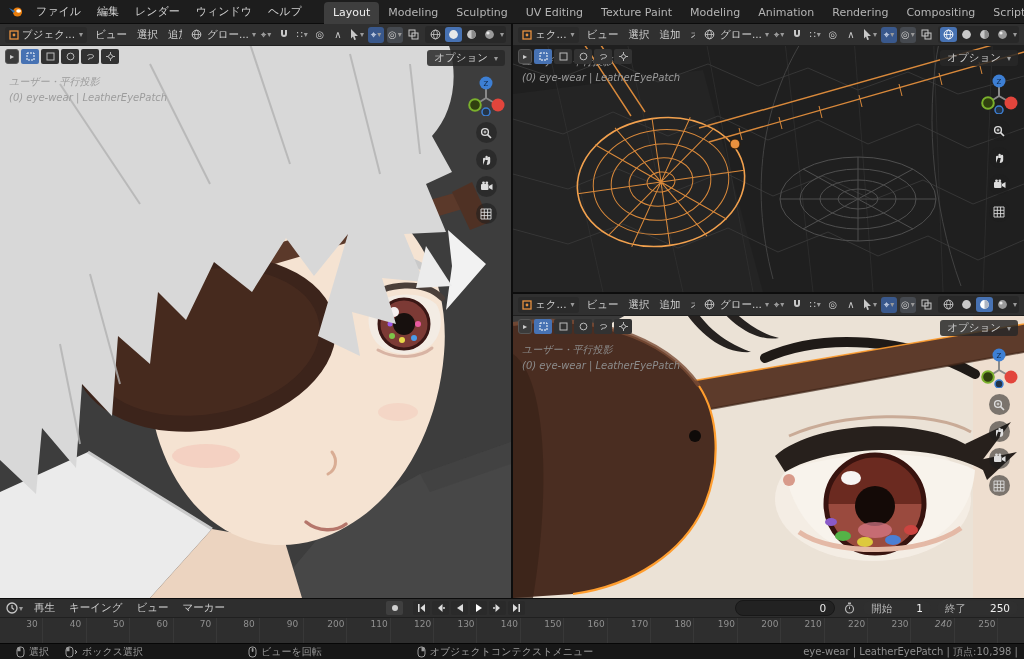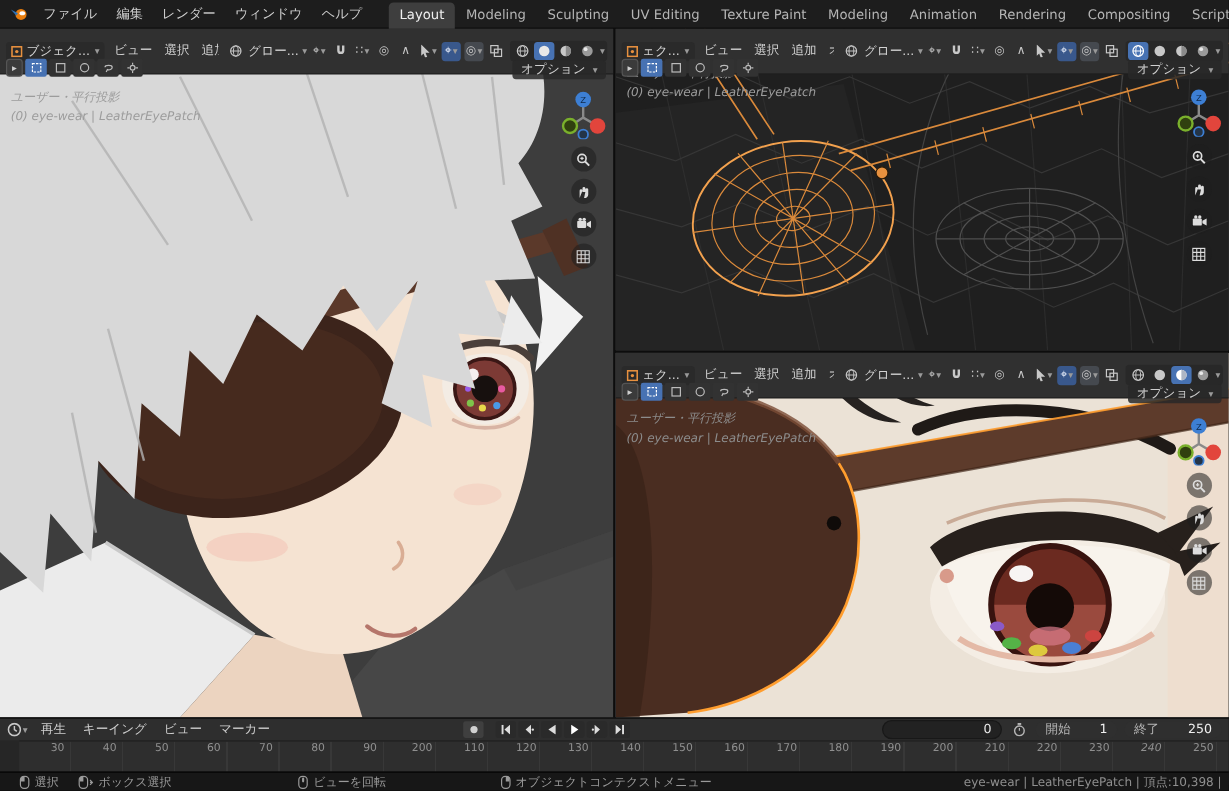--- a/index.html
+++ b/index.html
@@ -17,21 +17,21 @@
   .tabs .tab { padding:0 9px; line-height:22px; height:22px; color:#b5b5b5; border-radius:4px 4px 0 0; }
   .tabs .tab.active { background:#3e3e3e; color:#efefef; }
 
   
   .viewport { position:absolute; overflow:hidden; background:#3d3d3d; }
   .vp-main { left:0; top:24px; width:511px; height:574px; }
   .vp-wire { left:513px; top:24px; width:511px; height:268px; }
   .vp-mat  { left:513px; top:294px; width:511px; height:304px; }
   .scene { position:absolute; inset:0; width:100%; height:100%; }
 
-  .vp-header { position:absolute; top:0; left:0; right:0; height:38px; background:#303030; z-index:6;
+  .vp-header { position:absolute; top:0; left:0; right:0; height:22px; background:#303030; z-index:6;
                display:flex; align-items:center; gap:3px; padding:0 5px; font-size:10.5px; color:#d2d2d2;
                white-space:nowrap; overflow:hidden; border-bottom:1px solid rgba(0,0,0,.35); }
   .mode-dd { display:flex; align-items:center; gap:3px; padding:1px 4px; border-radius:3px; background:#2a2a2a; flex-shrink:0; }
   .vp-menus { display:flex; flex-shrink:1; overflow:hidden; }
   .vp-menus .vp-menu { padding:0 5px; line-height:21px; }
   .hgroup { display:flex; align-items:center; gap:2px; margin-left:4px; flex-shrink:0; }
   .hicon { display:inline-flex; align-items:center; justify-content:center; min-width:16px; height:16px;
            border-radius:3px; color:#c8c8c8; font-size:10px; }
   .hicon.blue { background:#39588c; color:#e8eefb; }
   .hicon.lt { background:#45494f; }
@@ -70,21 +70,21 @@
   .tl-menus .tl-menu { padding:0 7px; }
   .tl-play { display:flex; align-items:center; gap:2px; margin-left:150px; }
   .pbtn { width:17px; height:14px; background:#2a2a2a; border-radius:2px; display:flex; align-items:center; justify-content:center; }
   .pbtn.rec { background:#3f3f3f; margin-right:8px; }
   .tl-fields { margin-left:auto; display:flex; align-items:center; gap:6px; }
   .frame-box { width:100px; background:#222; border:1px solid #181818; border-radius:8px; text-align:right;
                padding:0 8px; color:#e8e8e8; line-height:14px; }
   .pill { background:#2f2f2f; border-radius:8px; padding:0 8px; line-height:14px; display:flex; gap:24px; }
   .pill .lab { color:#b5b5b5; } .pill .val { color:#f0f0f0; }
   .ruler { position:relative; height:26px; background:#2e2e2e; border-top:1px solid #202020;
-           background-image:repeating-linear-gradient(90deg,transparent 0 42.4px,#383838 42.4px 43.4px);margin-left:16px; }
+           background-image:repeating-linear-gradient(90deg,transparent 0 42.4px,#383838 42.4px 43.4px); }
   .ruler .tick { position:absolute; top:1px; transform:translateX(-50%); font-size:9px; color:#8f8f8f; }
   .tl-scroll { position:relative; height:11px; background:#1e1e1e; }
   .tl-scroll .handle { position:absolute; left:140px; right:12px; top:2px; height:7px; background:#3c3c3c; border-radius:4px; }
 
   
   .statusbar { position:absolute; left:0; right:0; top:643px; height:16px; background:#171717; border-top:1px solid #060606;
                display:flex; align-items:center; font-size:10px; color:#9a9a9a; white-space:nowrap; }
   .hint { display:flex; align-items:center; gap:4px; }
   .hint svg { display:block; }
   .h1 { margin-left:16px; } .h2 { margin-left:16px; } .h3 { margin-left:105px; } .h4 { margin-left:95px; }

